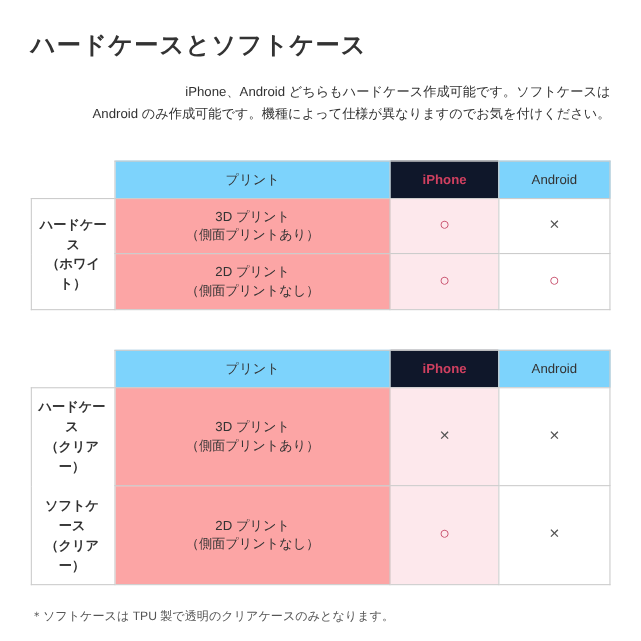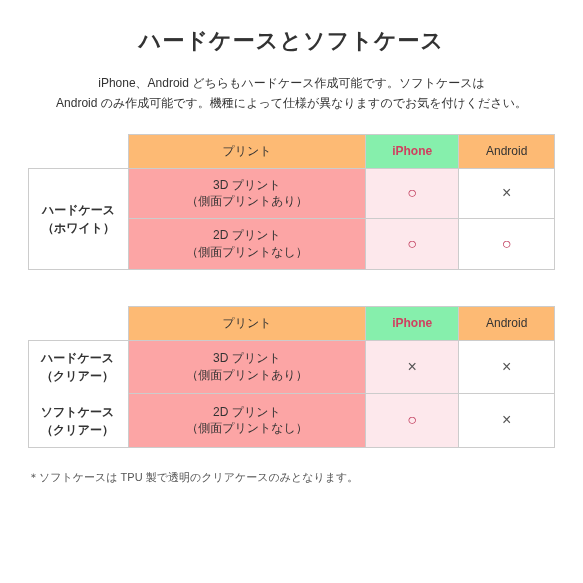--- a/index.html
+++ b/index.html
@@ -11,33 +11,32 @@
     body {
       background: #ffffff;
       font-family: 'Hiragino Sans', 'Hiragino Kaku Gothic ProN', 'Meiryo', sans-serif;
       width: 583px;
       min-height: 583px;
       padding: 24px 28px;
       color: #333;
     }
 
     .title {
-      text-align: center;
       font-size: 22px;
       font-weight: bold;
       line-height: 1.5;
       margin-bottom: 16px;
       letter-spacing: 0.05em;
     }
 
     .description {
-      text-align: center;
+      text-align: right;
       font-size: 12px;
       line-height: 1.7;
-      margin-bottom: 20px;
+      margin-bottom: 32px;
       color: #333;
     }
 
     .table-section {
       margin-bottom: 20px;
     }
 
     .table-wrapper {
       width: 100%;
       border-collapse: collapse;
@@ -46,26 +45,26 @@
     .table-wrapper th,
     .table-wrapper td {
       border: 1px solid #ccc;
       text-align: center;
       font-size: 12px;
       padding: 8px 6px;
       line-height: 1.4;
     }
 
     .header-row th {
-      background: #fdba74;
+      background: #7dd3fc;
       font-weight: normal;
     }
 
     .header-row th.iphone-header {
-      background: #86efac;
+      background: #0f172a;
       color: #d04060;
       font-weight: bold;
     }
 
     .row-label-text {
       font-size: 12px;
       font-weight: bold;
       line-height: 1.5;
     }
 
@@ -102,21 +101,21 @@
 
     .notes p {
       margin-bottom: 2px;
     }
 
     .section-gap {
       height: 16px;
     }
 
     .row-label-cell {
-      width: 100px;
+      width: 76px;
       text-align: left;
       vertical-align: middle;
       padding: 0 8px 0 0;
       border: none;
       background: #fff;
     }
   </style>
 </head>
 <body>
 

